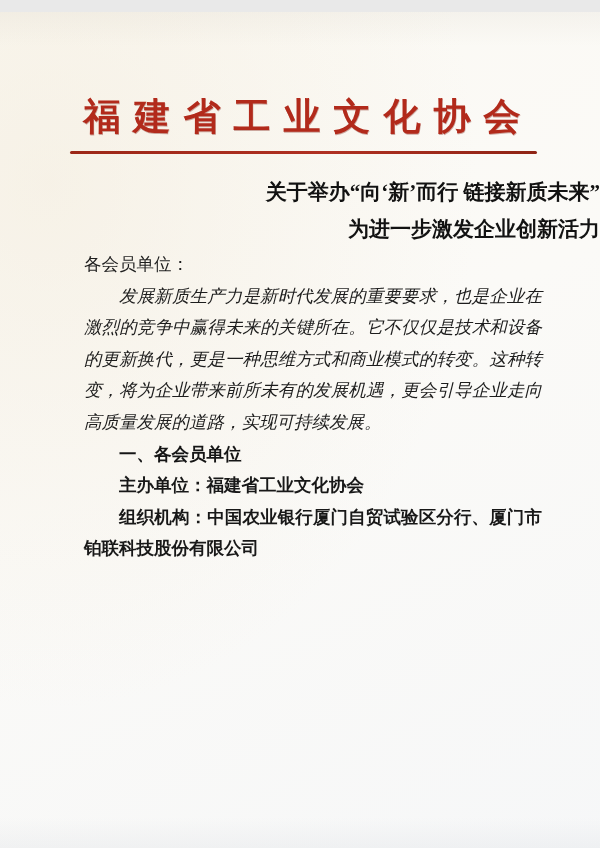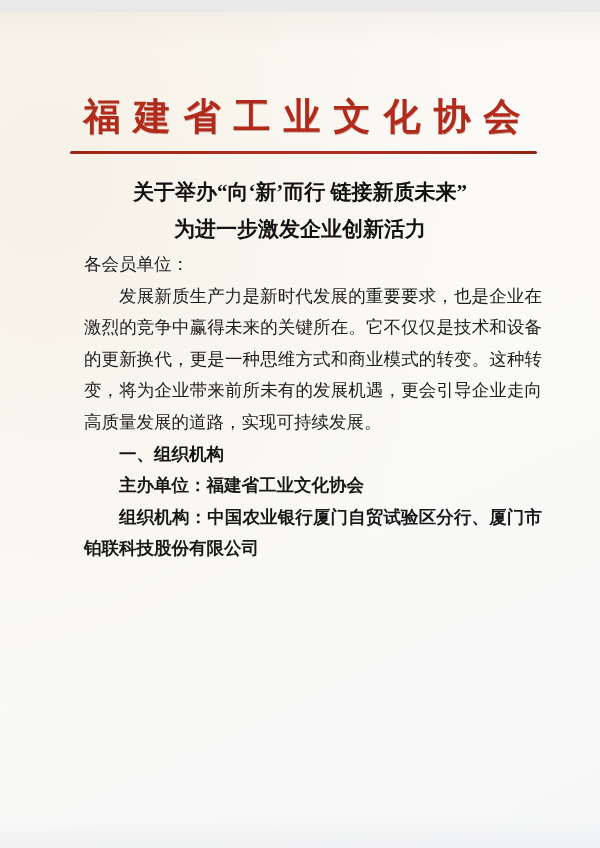--- a/index.html
+++ b/index.html
@@ -42,21 +42,21 @@
     width: 467px;
     height: 3px;
     border-radius: 2px;
     background: linear-gradient(to right, #9c2717, #b03022 55%, #8f2415);
   }
   .doc-title {
     position: absolute;
     top: 162px;
     left: 0;
     width: 600px;
-    text-align: center;
+    text-align: right;
     font-size: 21px;
     line-height: 37px;
     font-weight: 700;
     color: #121212;
   }
   .body-block {
     position: absolute;
     top: 237px;
     left: 84px;
     width: 458px;
@@ -64,20 +64,21 @@
     line-height: 31.6px;
     text-align: justify;
     color: #1d1d1d;
   }
   .salutation {
     font-weight: 500;
   }
   .para {
     margin: 0;
     text-indent: 2em;
+    font-style: italic;
   }
   .section-heading {
     text-indent: 2em;
     font-weight: 700;
     color: #151515;
   }
   .org-line {
     text-indent: 2em;
     font-weight: 600;
     color: #181818;
@@ -97,21 +98,21 @@
     <div>为进一步激发企业创新活力</div>
   </div>
 
   <div class="body-block">
 
     <div class="salutation">各会员单位：</div>
 
     <p class="para">发展新质生产力是新时代发展的重要要求，也是企业在激烈的竞争中赢得未来的关键所在。它不仅仅是技术和设备的更新换代，更是一种思维方式和商业模式的转变。这种转变，将为企业带来前所未有的发展机遇，更会引导企业走向高质量发展的道路，实现可持续发展。</p>
 
 
-    <div class="section-heading">一、组织机构</div>
+    <div class="section-heading">一、各会员单位</div>
 
     <div class="org-line"><span>主办单位：</span><span>福建省工业文化协会</span></div>
 
     <div class="org-line"><span>组织机构：</span><span>中国农业银行厦门自贸试验区分行、厦门市铂联科技股份有限公司</span></div>
 
   </div>
 
 </div>
 
 </body></html>

